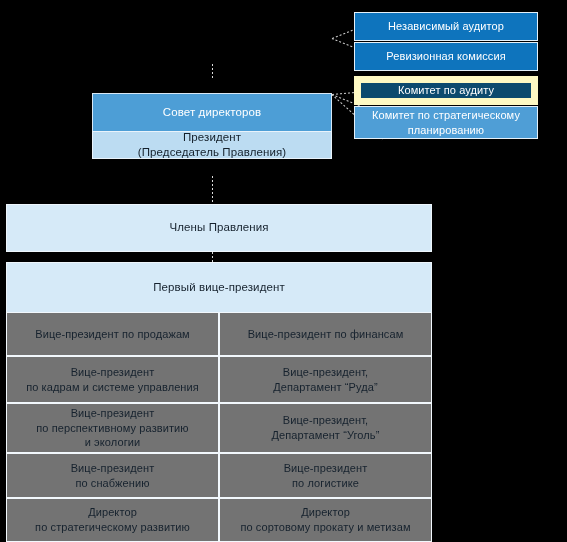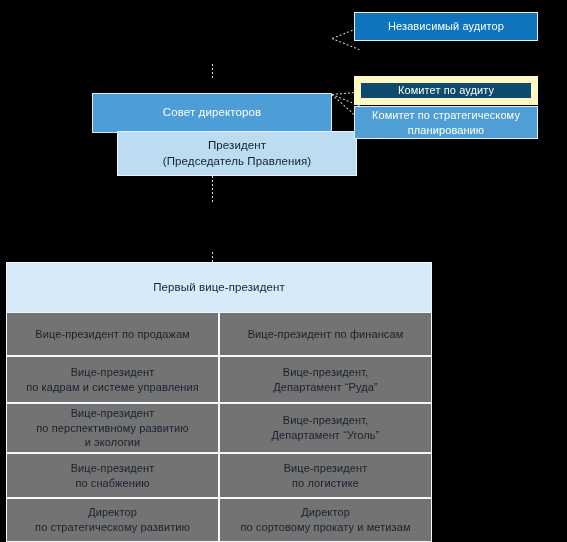--- a/index.html
+++ b/index.html
@@ -121,32 +121,34 @@
   <div class="diag" style="left:332px; top:38px; width:26px; transform:rotate(-22deg);"></div>
   <div class="diag" style="left:332px; top:38px; width:30px; transform:rotate(22deg);"></div>
 
   <div class="diag" style="left:332px; top:94px; width:26px; transform:rotate(-5deg);"></div>
   <div class="diag" style="left:332px; top:94px; width:34px; transform:rotate(22deg);"></div>
   <div class="diag" style="left:332px; top:94px; width:68px; transform:rotate(42deg);"></div>
 
 
   <div class="box lvl-mid" style="left:92px; top:77px; width:240px; height:40px;">Совет директоров</div>
 
-  <div class="box lvl-pale" style="left:92px; top:131px; width:240px; height:45px;margin-left:25px;">Президент
+  <div class="box lvl-pale" style="left:92px; top:131px; width:240px; height:28px;">Президент
 (Председатель Правления)</div>
 
   <div class="box rc-dark" style="left:354px; top:12px; width:184px; height:29px;">Независимый аудитор</div>
 
+  <div class="box rc-dark" style="left:354px; top:42px; width:184px; height:29px;">Ревизионная комиссия</div>
 
   <div class="box rc-mid" style="left:354px; top:76px; width:184px; height:29px;">Комитет по аудиту</div>
 
   <div class="box rc-mid2" style="left:354px; top:106px; width:184px; height:33px;">Комитет по стратегическому
 планированию</div>
 
 
+  <div class="box lvl-light" style="left:6px; top:204px; width:426px; height:48px;">Члены Правления</div>
 
   <div class="box lvl-light" style="left:6px; top:262px; width:426px; height:52px;">Первый вице-президент</div>
 
   <div class="box lvl-light2" style="left:6px; top:312px; width:213px; height:44px;">Вице-президент по продажам</div>
   <div class="box lvl-light2" style="left:219px; top:312px; width:213px; height:44px;">Вице-президент по финансам</div>
 
   <div class="box lvl-light2" style="left:6px; top:356px; width:213px; height:47px;">Вице-президент
 по кадрам и системе управления</div>
   <div class="box lvl-light2" style="left:219px; top:356px; width:213px; height:47px;">Вице-президент,
 Департамент “Руда”</div>

